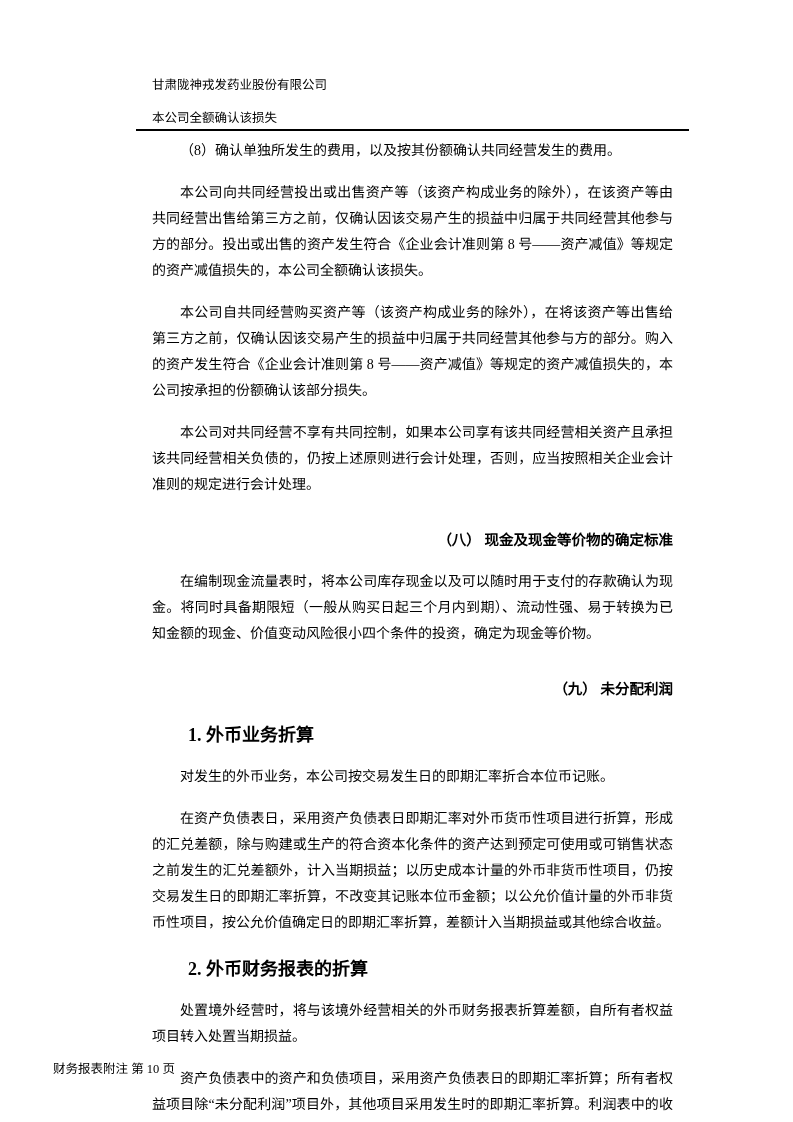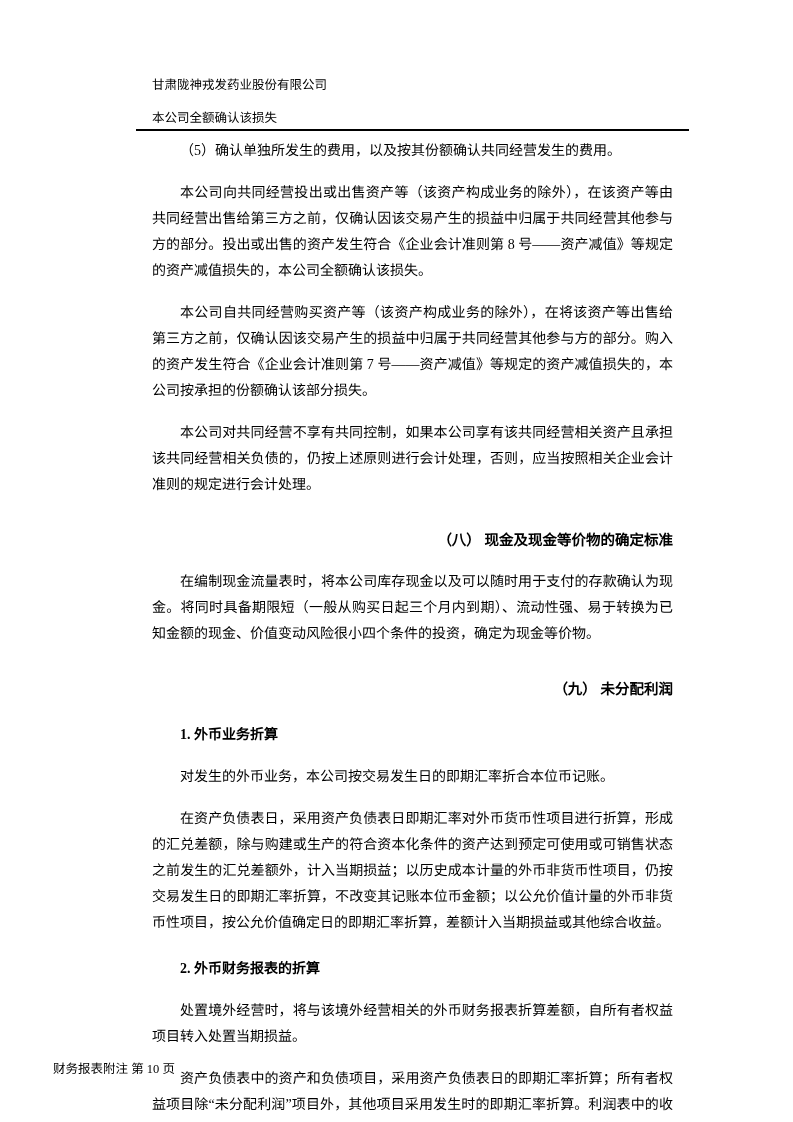--- a/index.html
+++ b/index.html
@@ -46,21 +46,21 @@
   .heading {
     text-indent: 2em;
     font-weight: bold;
     font-size: 14.5px;
     margin-top: 13px;
     text-align: right;
   }
   .subheading {
     text-indent: 2em;
     font-weight: bold;
-    font-size: 14px;
+    font-size: 18px;
     margin-top: 4px;
     text-align: left;
   }
   .footer {
     position: absolute;
     top: 1036px;
     left: 0;
     width: 100%;
     font-size: 12.5px;
     line-height: 18px;
@@ -73,23 +73,23 @@
 <div class="page">
 
   <div class="header">
     <div class="header-line">甘肃陇神戎发药业股份有限公司</div>
     <div class="header-line">本公司全额确认该损失</div>
   </div>
 
   <div class="header-divider"></div>
 
   <div class="body-content">
-      <p class="para">（5）确认单独所发生的费用，以及按其份额确认共同经营发生的费用。</p>
+      <p class="para">（8）确认单独所发生的费用，以及按其份额确认共同经营发生的费用。</p>
       <p class="para">本公司向共同经营投出或出售资产等（该资产构成业务的除外），在该资产等由共同经营出售给第三方之前，仅确认因该交易产生的损益中归属于共同经营其他参与方的部分。投出或出售的资产发生符合《企业会计准则第 8 号——资产减值》等规定的资产减值损失的，本公司全额确认该损失。</p>
-      <p class="para">本公司自共同经营购买资产等（该资产构成业务的除外），在将该资产等出售给第三方之前，仅确认因该交易产生的损益中归属于共同经营其他参与方的部分。购入的资产发生符合《企业会计准则第 7 号——资产减值》等规定的资产减值损失的，本公司按承担的份额确认该部分损失。</p>
+      <p class="para">本公司自共同经营购买资产等（该资产构成业务的除外），在将该资产等出售给第三方之前，仅确认因该交易产生的损益中归属于共同经营其他参与方的部分。购入的资产发生符合《企业会计准则第 8 号——资产减值》等规定的资产减值损失的，本公司按承担的份额确认该部分损失。</p>
       <p class="para">本公司对共同经营不享有共同控制，如果本公司享有该共同经营相关资产且承担该共同经营相关负债的，仍按上述原则进行会计处理，否则，应当按照相关企业会计准则的规定进行会计处理。</p>
       <h3 class="heading">（八） 现金及现金等价物的确定标准</h3>
       <p class="para">在编制现金流量表时，将本公司库存现金以及可以随时用于支付的存款确认为现金。将同时具备期限短（一般从购买日起三个月内到期）、流动性强、易于转换为已知金额的现金、价值变动风险很小四个条件的投资，确定为现金等价物。</p>
       <h3 class="heading">（九） 未分配利润</h3>
       <h4 class="subheading">1. 外币业务折算</h4>
       <p class="para">对发生的外币业务，本公司按交易发生日的即期汇率折合本位币记账。</p>
       <p class="para">在资产负债表日，采用资产负债表日即期汇率对外币货币性项目进行折算，形成的汇兑差额，除与购建或生产的符合资本化条件的资产达到预定可使用或可销售状态之前发生的汇兑差额外，计入当期损益；以历史成本计量的外币非货币性项目，仍按交易发生日的即期汇率折算，不改变其记账本位币金额；以公允价值计量的外币非货币性项目，按公允价值确定日的即期汇率折算，差额计入当期损益或其他综合收益。</p>
       <h4 class="subheading">2. 外币财务报表的折算</h4>
       <p class="para">处置境外经营时，将与该境外经营相关的外币财务报表折算差额，自所有者权益项目转入处置当期损益。</p>
       <p class="para">资产负债表中的资产和负债项目，采用资产负债表日的即期汇率折算；所有者权益项目除“未分配利润”项目外，其他项目采用发生时的即期汇率折算。利润表中的收入和费用项目，采用交易发生日的即期汇率。</p>

